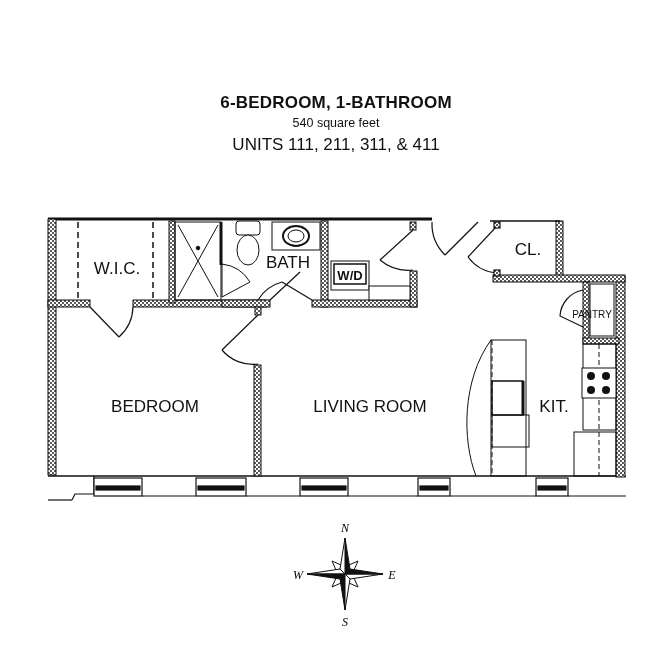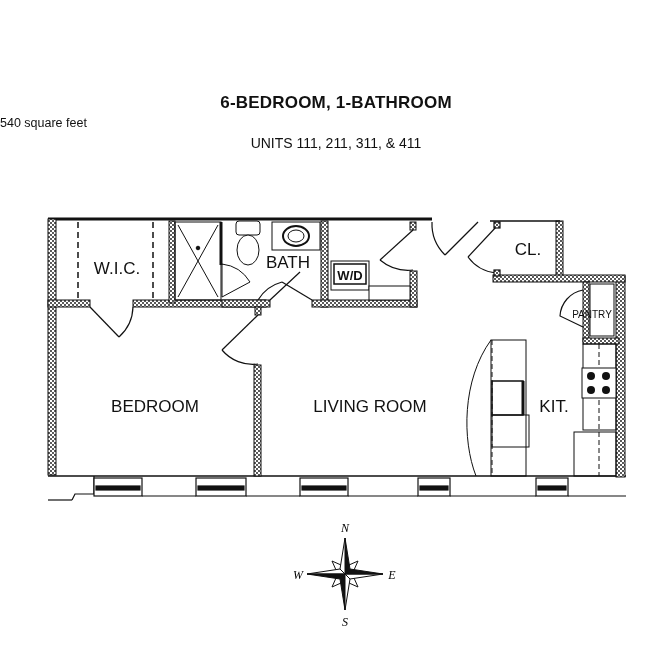--- a/index.html
+++ b/index.html
@@ -1,19 +1,19 @@
 <!DOCTYPE html>
 <html><head>
 <meta charset="utf-8">
 <style>
   html, body { margin:0; padding:0; background:#ffffff; }
   body { width:672px; height:672px; position:relative; overflow:hidden; font-family:"Liberation Sans", sans-serif; color:#111; }
   .title { position:absolute; left:0; width:672px; text-align:center; top:93px; font-weight:bold; font-size:17px; letter-spacing:0.2px; }
-  .sub1 { position:absolute; left:0; width:672px; text-align:left; top:116px; font-size:12.5px; }
-  .sub2 { position:absolute; left:0; width:672px; text-align:center; top:135px; font-size:14px; }
+  .sub1 { position:absolute; left:0; width:672px; text-align:center; top:116px; font-size:12.5px; }
+  .sub2 { position:absolute; left:0; width:672px; text-align:center; top:135px; font-size:17px; }
   svg.plan { position:absolute; left:0; top:0; }
   .lbl { font-family:"Liberation Sans", sans-serif; fill:#111; }
 </style>
 </head>
 <body>
 
 <div class="title">6-BEDROOM, 1-BATHROOM</div>
 <div class="sub1">540 square feet</div>
 <div class="sub2">UNITS 111, 211, 311, &amp; 411</div>
 

